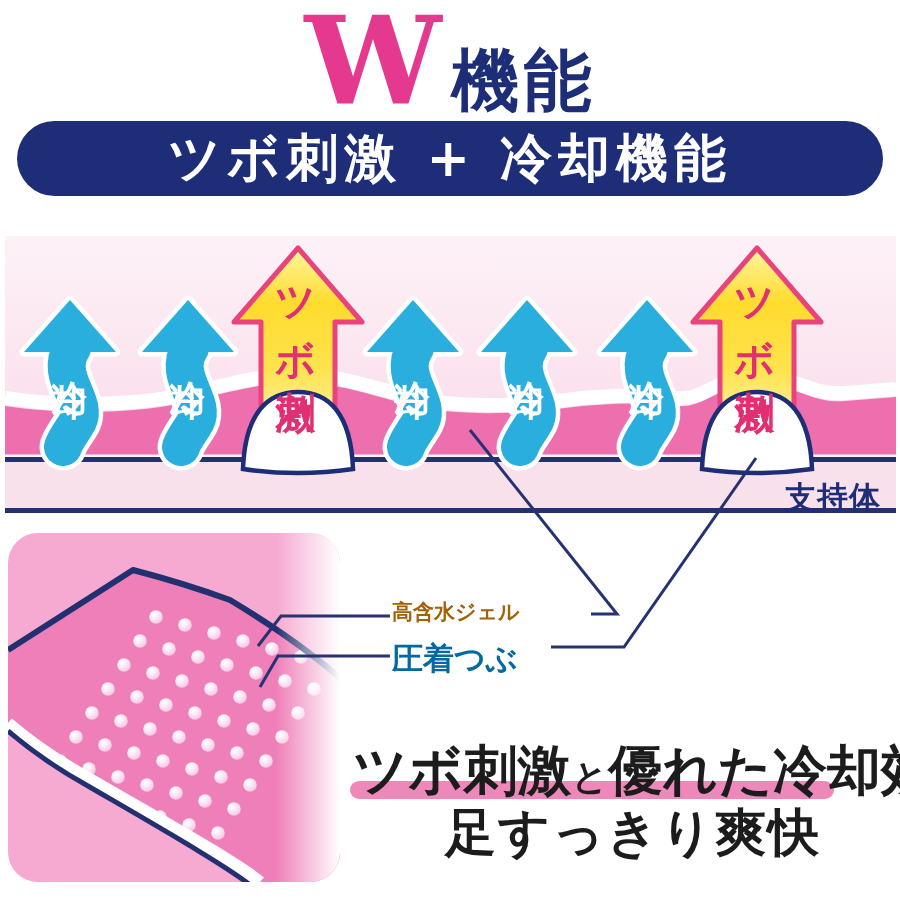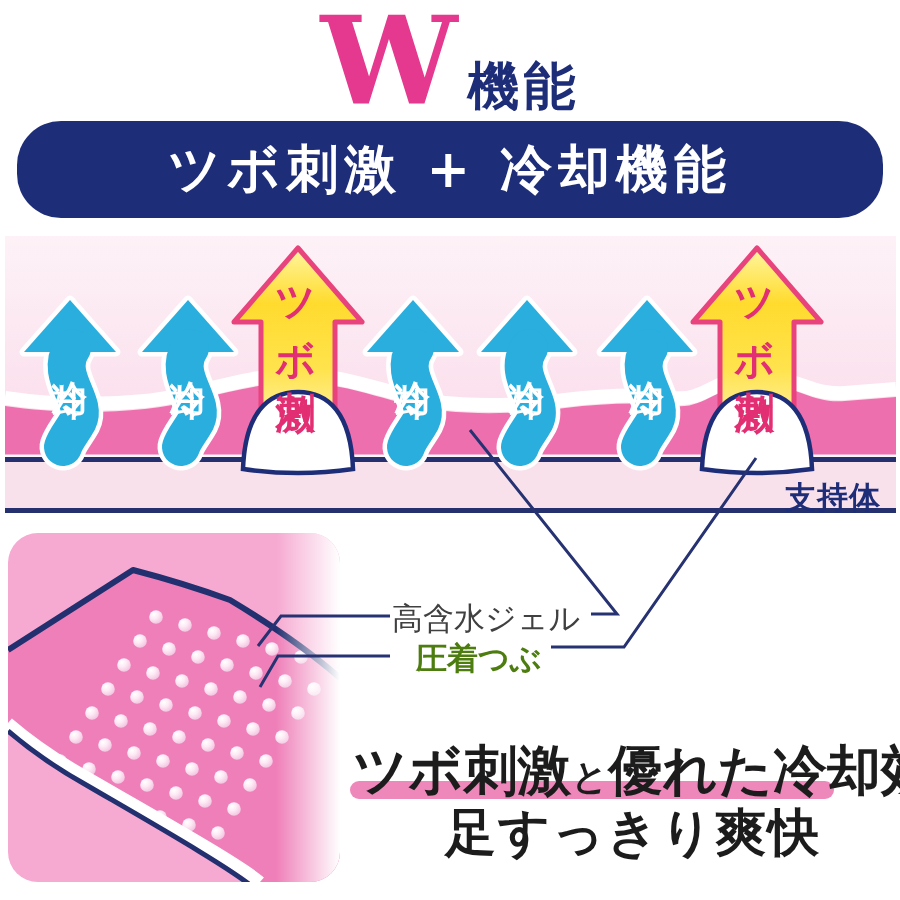--- a/index.html
+++ b/index.html
@@ -3,40 +3,40 @@
 <meta charset="utf-8">
 <style>
   html,body{margin:0;padding:0;background:#ffffff;}
   #page{position:relative;width:900px;height:900px;background:#ffffff;overflow:hidden;
         font-family:"DejaVu Sans","Liberation Sans",sans-serif;}
   
   #title{position:absolute;left:0;top:0;width:900px;height:118px;
          display:flex;justify-content:center;align-items:baseline;gap:10px;
          font-family:"DejaVu Serif","Liberation Serif",serif;}
   #title .w{font-size:122px;line-height:1;font-weight:700;color:#e5388f;}
-  #title .rest{font-size:52px;line-height:1;font-weight:700;color:#1e2d78;letter-spacing:4px;}
-  
-  #banner{position:absolute;left:17px;top:121px;width:866px;height:97px;border-radius:44px;
+  #title .rest{font-size:68px;line-height:1;font-weight:700;color:#1e2d78;letter-spacing:4px;}
+  
+  #banner{position:absolute;left:17px;top:121px;width:866px;height:75px;border-radius:44px;
           background:#1e2d78;display:flex;align-items:center;justify-content:center;}
   #banner .txt{color:#ffffff;font-size:52px;font-weight:700;letter-spacing:6px;
                font-family:"DejaVu Serif","Liberation Serif",serif;}
   
   #band{position:absolute;left:5px;top:236px;width:891px;height:277px;}
   #band svg{position:absolute;left:0;top:0;}
   .vtext{position:absolute;writing-mode:vertical-rl;text-orientation:upright;line-height:1;}
   .cool-label{color:#ffffff;font-size:36px;font-weight:700;letter-spacing:2px;top:116px;}
   .tsubo-label{color:#e22e72;font-size:40px;font-weight:700;letter-spacing:4px;top:24px;}
   .navy-label{position:absolute;color:#1e2d78;font-weight:700;white-space:nowrap;}
   #lbl-foot{left:810px;top:117px;font-size:35px;letter-spacing:2px;}
   #lbl-support{left:780px;top:241px;font-size:31px;letter-spacing:1px;}
   
   #inset{position:absolute;left:8px;top:533px;width:332px;height:349px;}
   
-  #lbl-gel{position:absolute;left:392px;top:598px;font-size:31px;font-weight:400;color:#404040;white-space:nowrap;}
-  #lbl-bump{position:absolute;left:416px;top:638px;font-size:31px;font-weight:700;color:#4d7c0f;white-space:nowrap;}
+  #lbl-gel{position:absolute;left:392px;top:598px;font-size:21px;font-weight:700;color:#a16207;white-space:nowrap;}
+  #lbl-bump{position:absolute;left:392px;top:638px;font-size:31px;font-weight:700;color:#0369a1;white-space:nowrap;}
   
   #leads{position:absolute;left:0;top:0;width:900px;height:900px;pointer-events:none;}
   
   #caption{position:absolute;left:353px;top:740px;white-space:nowrap;
            font-family:"DejaVu Serif","Liberation Serif",serif;color:#1c1c1c;}
   #cap-line1{position:relative;line-height:60px;height:62px;}
   #cap-line1 .bar{position:absolute;left:-3px;top:41px;width:484px;height:18px;border-radius:9px;
                   background:#ef88ba;z-index:1;}
   #cap-line1 .seg{position:relative;z-index:2;}
   .cap-lg{font-size:54px;font-weight:600;}

